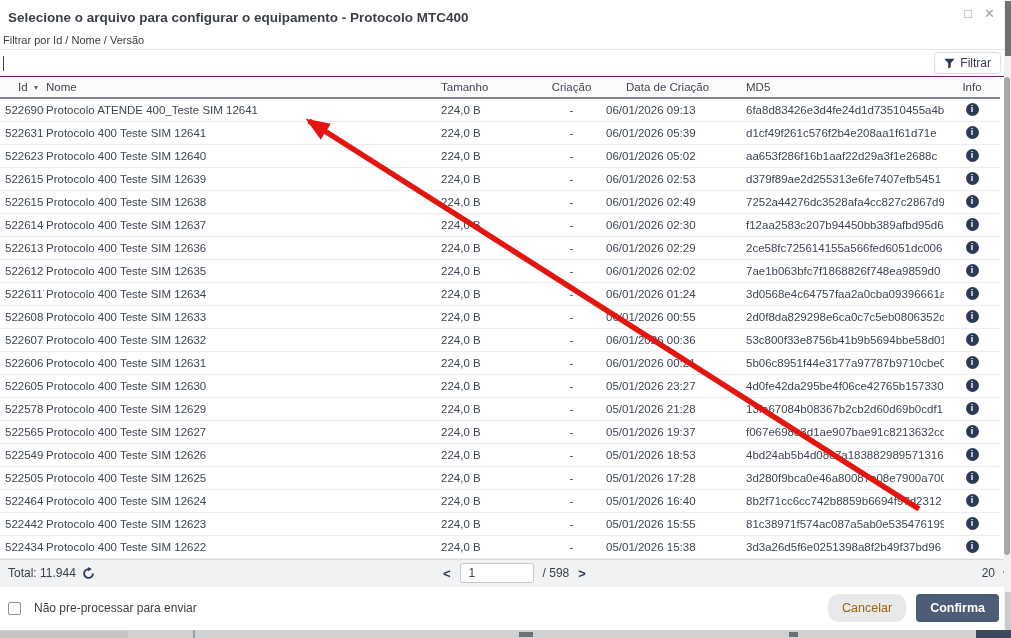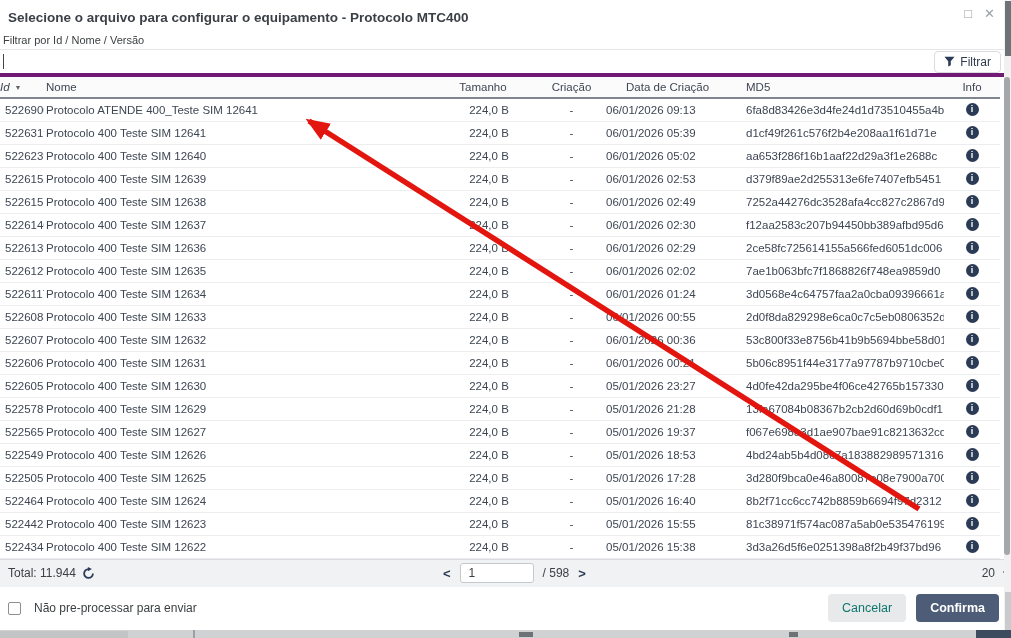--- a/index.html
+++ b/index.html
@@ -8,32 +8,32 @@
   .app { position:relative; width:1011px; height:638px; background:#cfd1d3; }
   .dialog { position:absolute; left:0; top:0; width:1011px; height:630px; background:#fff; display:flex; flex-direction:column; }
 
   .titlebar { height:34px; padding:10px 8px 0 8px; position:relative; }
   .title { font-size:13.5px; font-weight:bold; color:#3b3f46; }
   .win-controls { position:absolute; top:7px; right:16px; display:flex; gap:12px; color:#9aa0a6; font-size:13px; }
   .win-controls span { cursor:default; line-height:14px; }
 
   .filter-label { height:16px; padding-left:3px; font-size:11px; color:#3c4043; }
 
-  .filter-row { height:28px; border-top:1px solid #e4e6e8; border-bottom:4px solid #701a75; display:flex; align-items:center; }
+  .filter-row { height:28px; border-top:1px solid #e4e6e8; border-bottom:1px solid #701a75; display:flex; align-items:center; }
   .filter-input-wrap { flex:1; height:100%; display:flex; align-items:center; }
   .filter-input { border:none; outline:none; width:100%; height:100%; font-size:12px; padding-left:3px; font-family:inherit; }
   .caret { width:1px; height:15px; background:#444; margin-left:3px; }
   .filter-btn { display:flex; align-items:center; gap:5px; background:#fff; border:1px solid #dadce0; border-radius:4px; padding:3px 9px; margin-right:10px; font-size:12px; color:#2f3b4e; cursor:pointer; white-space:nowrap; }
 
   .grid { display:grid; grid-template-columns:44px minmax(0,1fr) 100px 65px 140px 200px 56px; width:1000px; }
   .thead { height:22px; align-items:center; background:#fbfbfc; border-bottom:2px solid #7f868d; font-size:11.5px; color:#3f4652; }
   .th { padding:0 2px; white-space:nowrap; }
-  .th-id { padding-left:0; display:flex; align-items:center; gap:5px;font-style:italic; }
+  .th-id { padding-left:18px; display:flex; align-items:center; gap:5px; }
   .sort-icon { font-size:7px; color:#5f6368; }
-  .t-right { text-align:center; padding-right:14px; }
+  .t-right { text-align:left; padding-right:14px; }
   .t-center { text-align:center; }
   .pad-data { padding-left:22px; }
   .tbody { height:460px; position:relative; }
   .row { height:23px; align-items:center; border-bottom:1px solid #ebedef; font-size:11.5px; color:#3d4653; cursor:pointer; }
   .cell { padding:0 2px; white-space:nowrap; overflow:hidden; }
   .cell-id { padding-left:5px; }
   .info-cell { display:flex; justify-content:center; align-items:center; }
   .info-icon { width:13px; height:13px; border-radius:50%; background:#2b3a55; color:#fff; font-size:9px; font-weight:bold; display:flex; align-items:center; justify-content:center; line-height:1; cursor:pointer; }
 
   .footer { height:28px; background:#f1f2f3; border-top:1px solid #d9dbde; position:relative; display:flex; align-items:center; font-size:12px; color:#3c4043; }
@@ -42,21 +42,21 @@
   .chev { color:#2b3a55; font-weight:bold; font-size:13px; cursor:pointer; }
   .page-input { width:74px; height:20px; border:1px solid #c6c9cc; border-radius:3px; font-size:12px; padding-left:8px; font-family:inherit; color:#3c4043; }
   .page-size { position:absolute; right:1px; top:0; height:100%; display:flex; align-items:center; gap:8px; cursor:pointer; }
   .dd-chev { width:7px; height:7px; border-right:2px solid #3c4043; border-bottom:2px solid #3c4043; transform:rotate(45deg) translateY(-2px); }
 
   .actionbar { height:44px; background:#fff; display:flex; align-items:center; padding:0 12px 0 8px; }
   .chk-wrap { display:flex; align-items:center; gap:13px; font-size:12px; color:#3c4043; }
   .checkbox { width:13px; height:13px; border:1px solid #8a8f94; border-radius:2px; background:#fff; cursor:pointer; }
   .spacer { flex:1; }
   .btn { border:none; border-radius:4px; font-size:12.5px; padding:7px 14px; cursor:pointer; font-family:inherit; }
-  .btn-cancel { background:#e8e9ea; color:#0f766e; margin-right:10px; }
+  .btn-cancel { background:#e8e9ea; color:#a16207; margin-right:10px;border-radius:11px; }
   .btn-confirm { background:#4d5c77; color:#fff; font-weight:bold; }
 
   .scroll-rail { position:absolute; right:0; top:0; width:7px; height:630px; background:#f1f1f1; }
   .rail-top-thumb { position:absolute; right:0; top:1px; width:6px; height:55px; background:#6d7277; }
   .list-thumb { position:absolute; right:1px; top:77px; width:6px; height:478px; background:#a5a8ab; border-radius:3px; cursor:grab; }
   .rail-low { position:absolute; right:0; top:592px; width:6px; height:38px; background:#c9cbcd; }
 
   .page-sliver { position:absolute; left:0; top:630px; width:1011px; height:8px; background:#cfd1d3; }
   .sliver-b1 { position:absolute; left:0; top:631px; width:128px; height:7px; background:#c2c4c6; }
   .sliver-b2 { position:absolute; left:193px; top:630px; width:2px; height:8px; background:#9aa0a6; }

